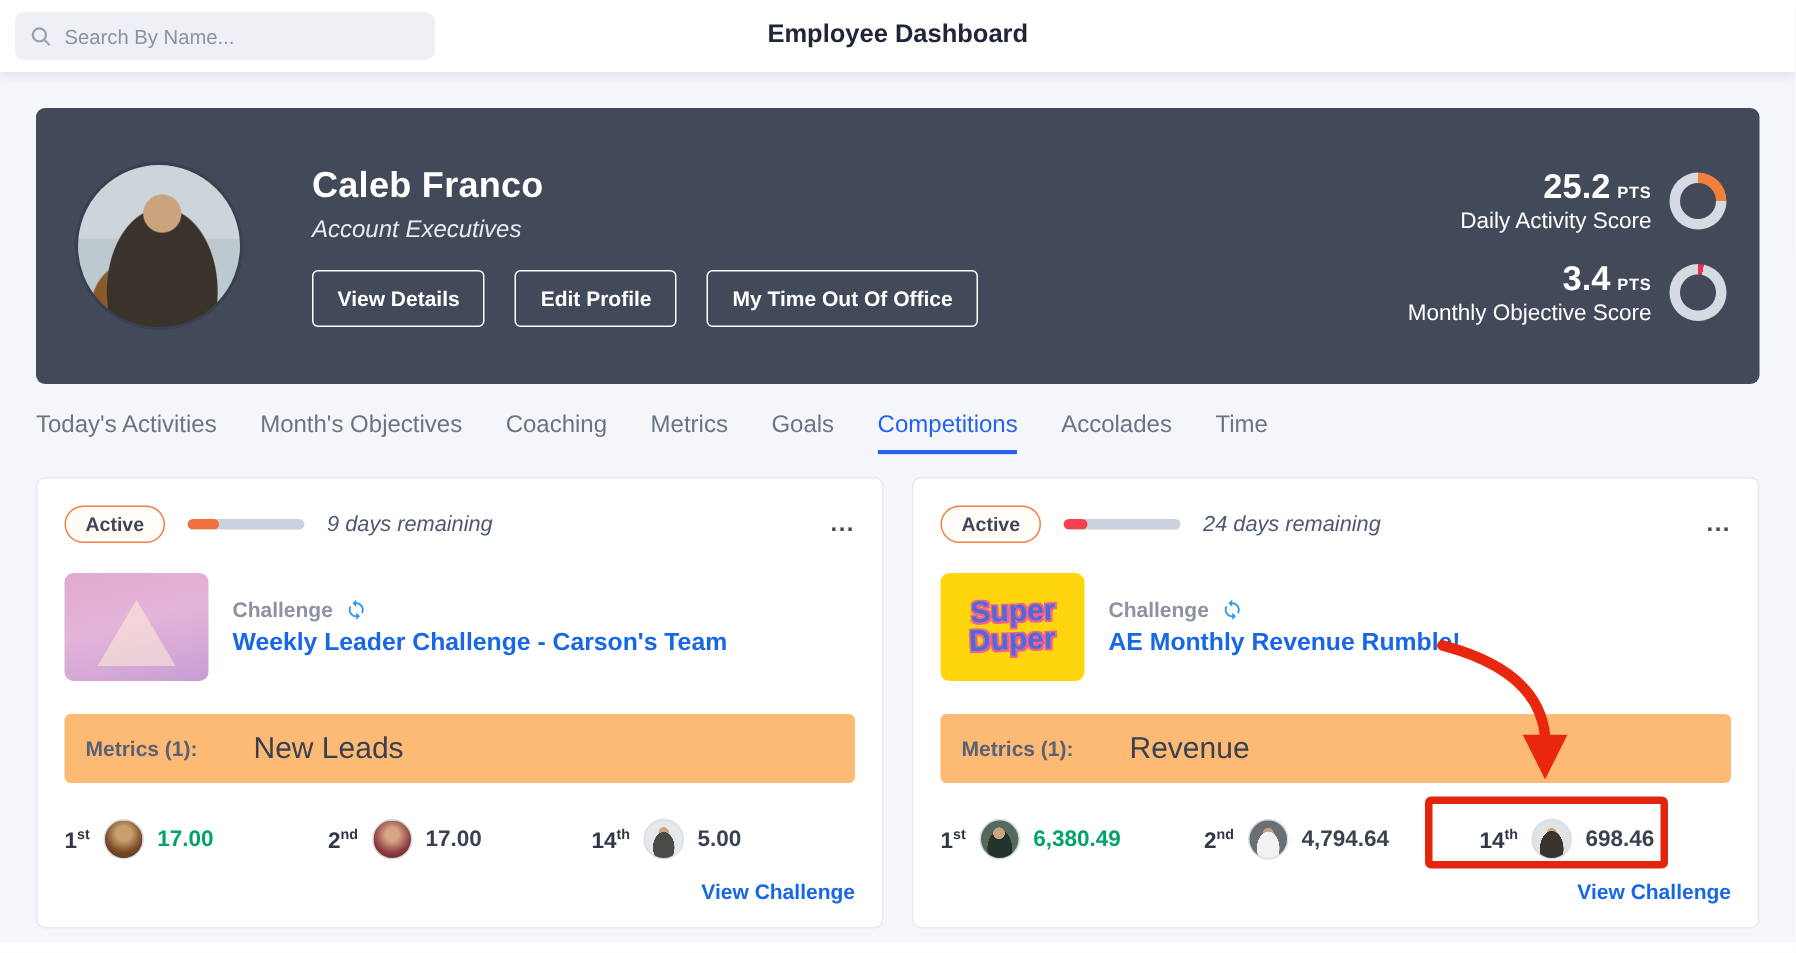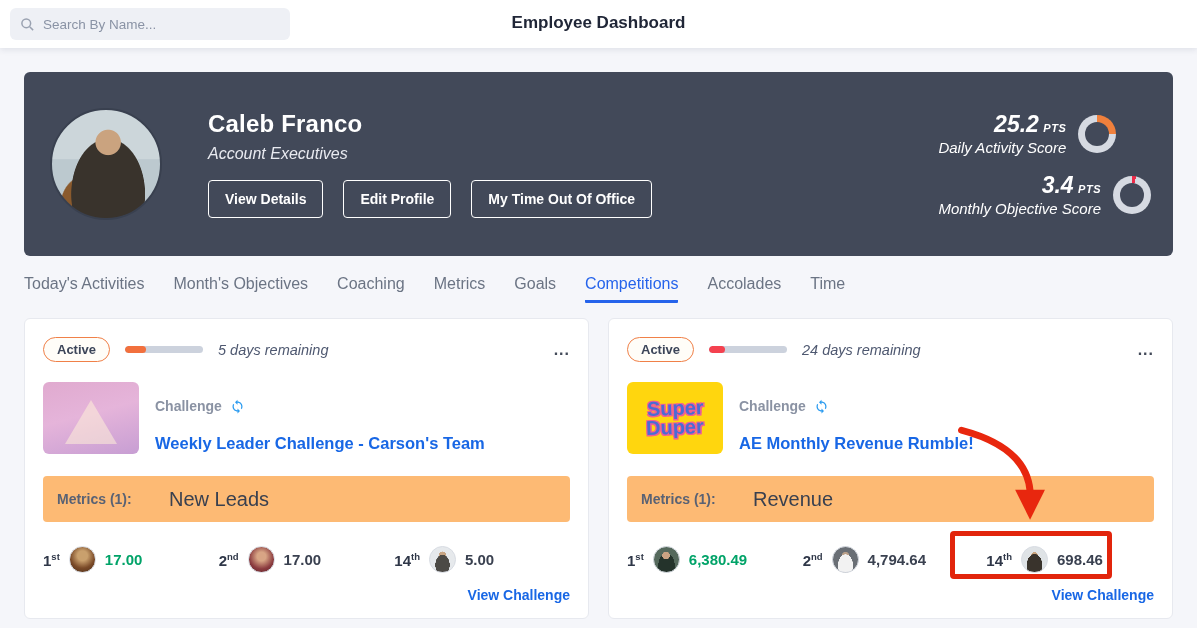--- a/index.html
+++ b/index.html
@@ -33,21 +33,21 @@
       radial-gradient(ellipse at 30% 90%, #8a5a2d 0 22%, rgba(0,0,0,0) 23%),
       linear-gradient(180deg, #ccd6da 0 45%, #bcc9cf 46% 100%);
     border:2px solid #39404f; }
   .hero-info { margin-left:30px; }
   .hero-name { font-size:24px; font-weight:700; letter-spacing:.2px; }
   .hero-role { font-size:16px; font-style:italic; color:#e8eaf0; margin-top:7px; }
   .hero-buttons { display:flex; gap:20px; margin-top:17px; }
   .hero-btn { background:transparent; color:#fff; border:1px solid #fff; border-radius:4px;
     padding:10px 16px; font-size:14px; font-weight:700; cursor:pointer; font-family:inherit; }
   .hero-scores { margin-left:auto; margin-right:22px; display:flex; flex-direction:column; gap:16px; }
-  .score-row { display:flex; align-items:center; gap:12px;font-style:italic; }
+  .score-row { display:flex; align-items:center; justify-content:flex-end; gap:12px; }
   .score-text { text-align:right; }
   .score-val { font-size:23px; font-weight:800; }
   .score-unit { font-size:11px; font-weight:700; letter-spacing:.5px; }
   .score-label { font-size:15px; margin-top:1px; }
   .donut { width:38px; height:38px; border-radius:50%; position:relative; }
   .donut::after { content:''; position:absolute; inset:7px; border-radius:50%; background:#424959; }
 
   
   .tabs { display:flex; gap:29px; padding:0 24px; margin-top:19px; }
   .tab { font-size:16px; font-weight:400; color:#6b7484; padding-bottom:7px; cursor:pointer; }
@@ -76,21 +76,21 @@
     border-left:26px solid transparent; border-right:26px solid transparent;
     border-bottom:44px solid rgba(255,240,216,.55); }
   .img-superduper { background:#ffd60e; display:flex; flex-direction:column; align-items:center;
     justify-content:center; }
   .img-superduper span { font-size:20px; font-weight:800; color:#4a6cd4; line-height:.95;
     transform:rotate(-2deg);
     text-shadow:1.4px 1.4px 0 #ef5f94, -1px -1px 0 #ef5f94, 1.4px -1px 0 #ef5f94, -1px 1.4px 0 #ef5f94; }
   .media-text { margin-left:16px; padding-top:16px; }
   .challenge-row { display:flex; align-items:center; gap:8px; }
   .challenge-label { font-size:14px; font-weight:700; color:#8a92a3; }
-  .card-title { font-size:16.5px; font-weight:700; color:#1867e5; margin-top:20px; cursor:pointer; }
+  .card-title { font-size:16.5px; font-weight:700; color:#1867e5; margin-top:5px; cursor:pointer; }
 
   .metrics-strip { margin-top:22px; background:#fdba74; border-radius:4px; height:46px;
     display:flex; align-items:center; padding:0 14px; }
   .metrics-label { font-size:14px; font-weight:700; color:#596274; width:112px; }
   .metrics-value { font-size:20px; color:#39404f; }
 
   .standings { display:grid; grid-template-columns:1fr 1fr 1fr; margin-top:24px; }
   .standing { display:flex; align-items:center; }
   .rank { font-size:15px; font-weight:700; color:#2f3748; }
   .rank sup { font-size:9.5px; font-weight:700; }
@@ -177,21 +177,21 @@
   </div>
 
   <div class="cards">
 
     <div class="card">
       <div class="card-head">
         <span class="badge">Active</span>
         <div class="progress">
           <div class="progress-fill" style="width: 27%; background-color: rgb(242, 112, 61);"></div>
         </div>
-        <span class="days">5 days remaining</span>
+        <span class="days">9 days remaining</span>
         <span class="menu-dots">...</span>
       </div>
       <div class="media-row">
         <div class="challenge-img img-champagne"></div>
         <div class="media-text">
           <div class="challenge-row">
             <span class="challenge-label">Challenge</span>
             <span class="refresh-icon">
               <svg width="15" height="15" viewBox="0 0 24 24" fill="#2d9cf0">
                   <path d="M12 4V1L8 5l4 4V6c3.31 0 6 2.69 6 6 0 1.01-.25 1.97-.7 2.8l1.46 1.46C19.54 15.03 20 13.57 20 12c0-4.42-3.58-8-8-8zm0 14c-3.31 0-6-2.69-6-6 0-1.01.25-1.97.7-2.8L5.24 7.74C4.46 8.97 4 10.43 4 12c0 4.42 3.58 8 8 8v3l4-4-4-4v3z"></path>

